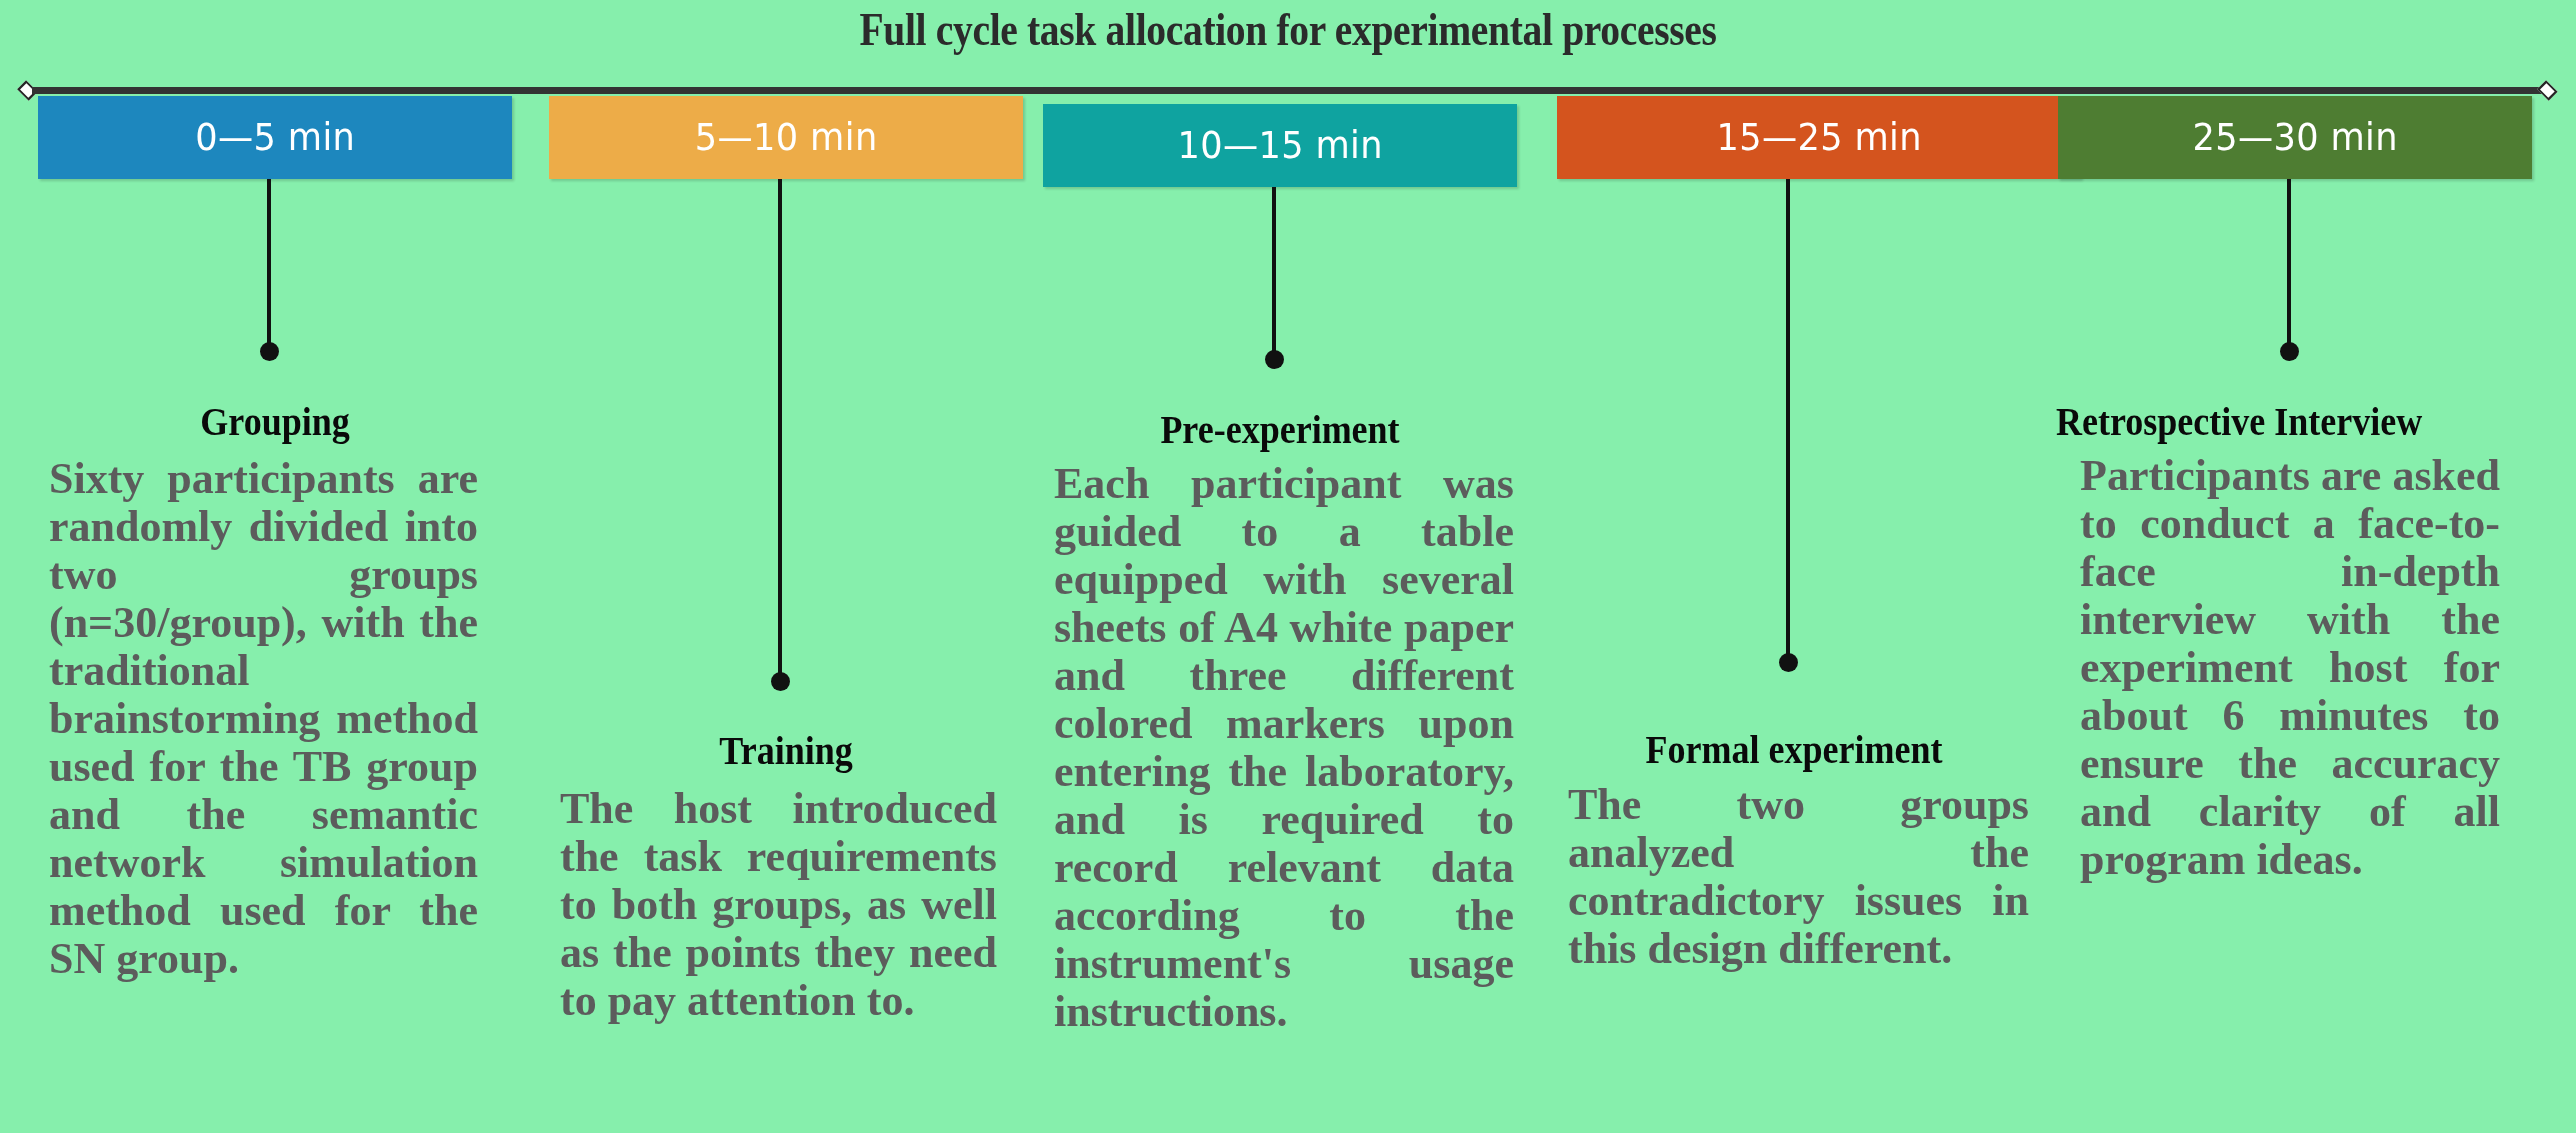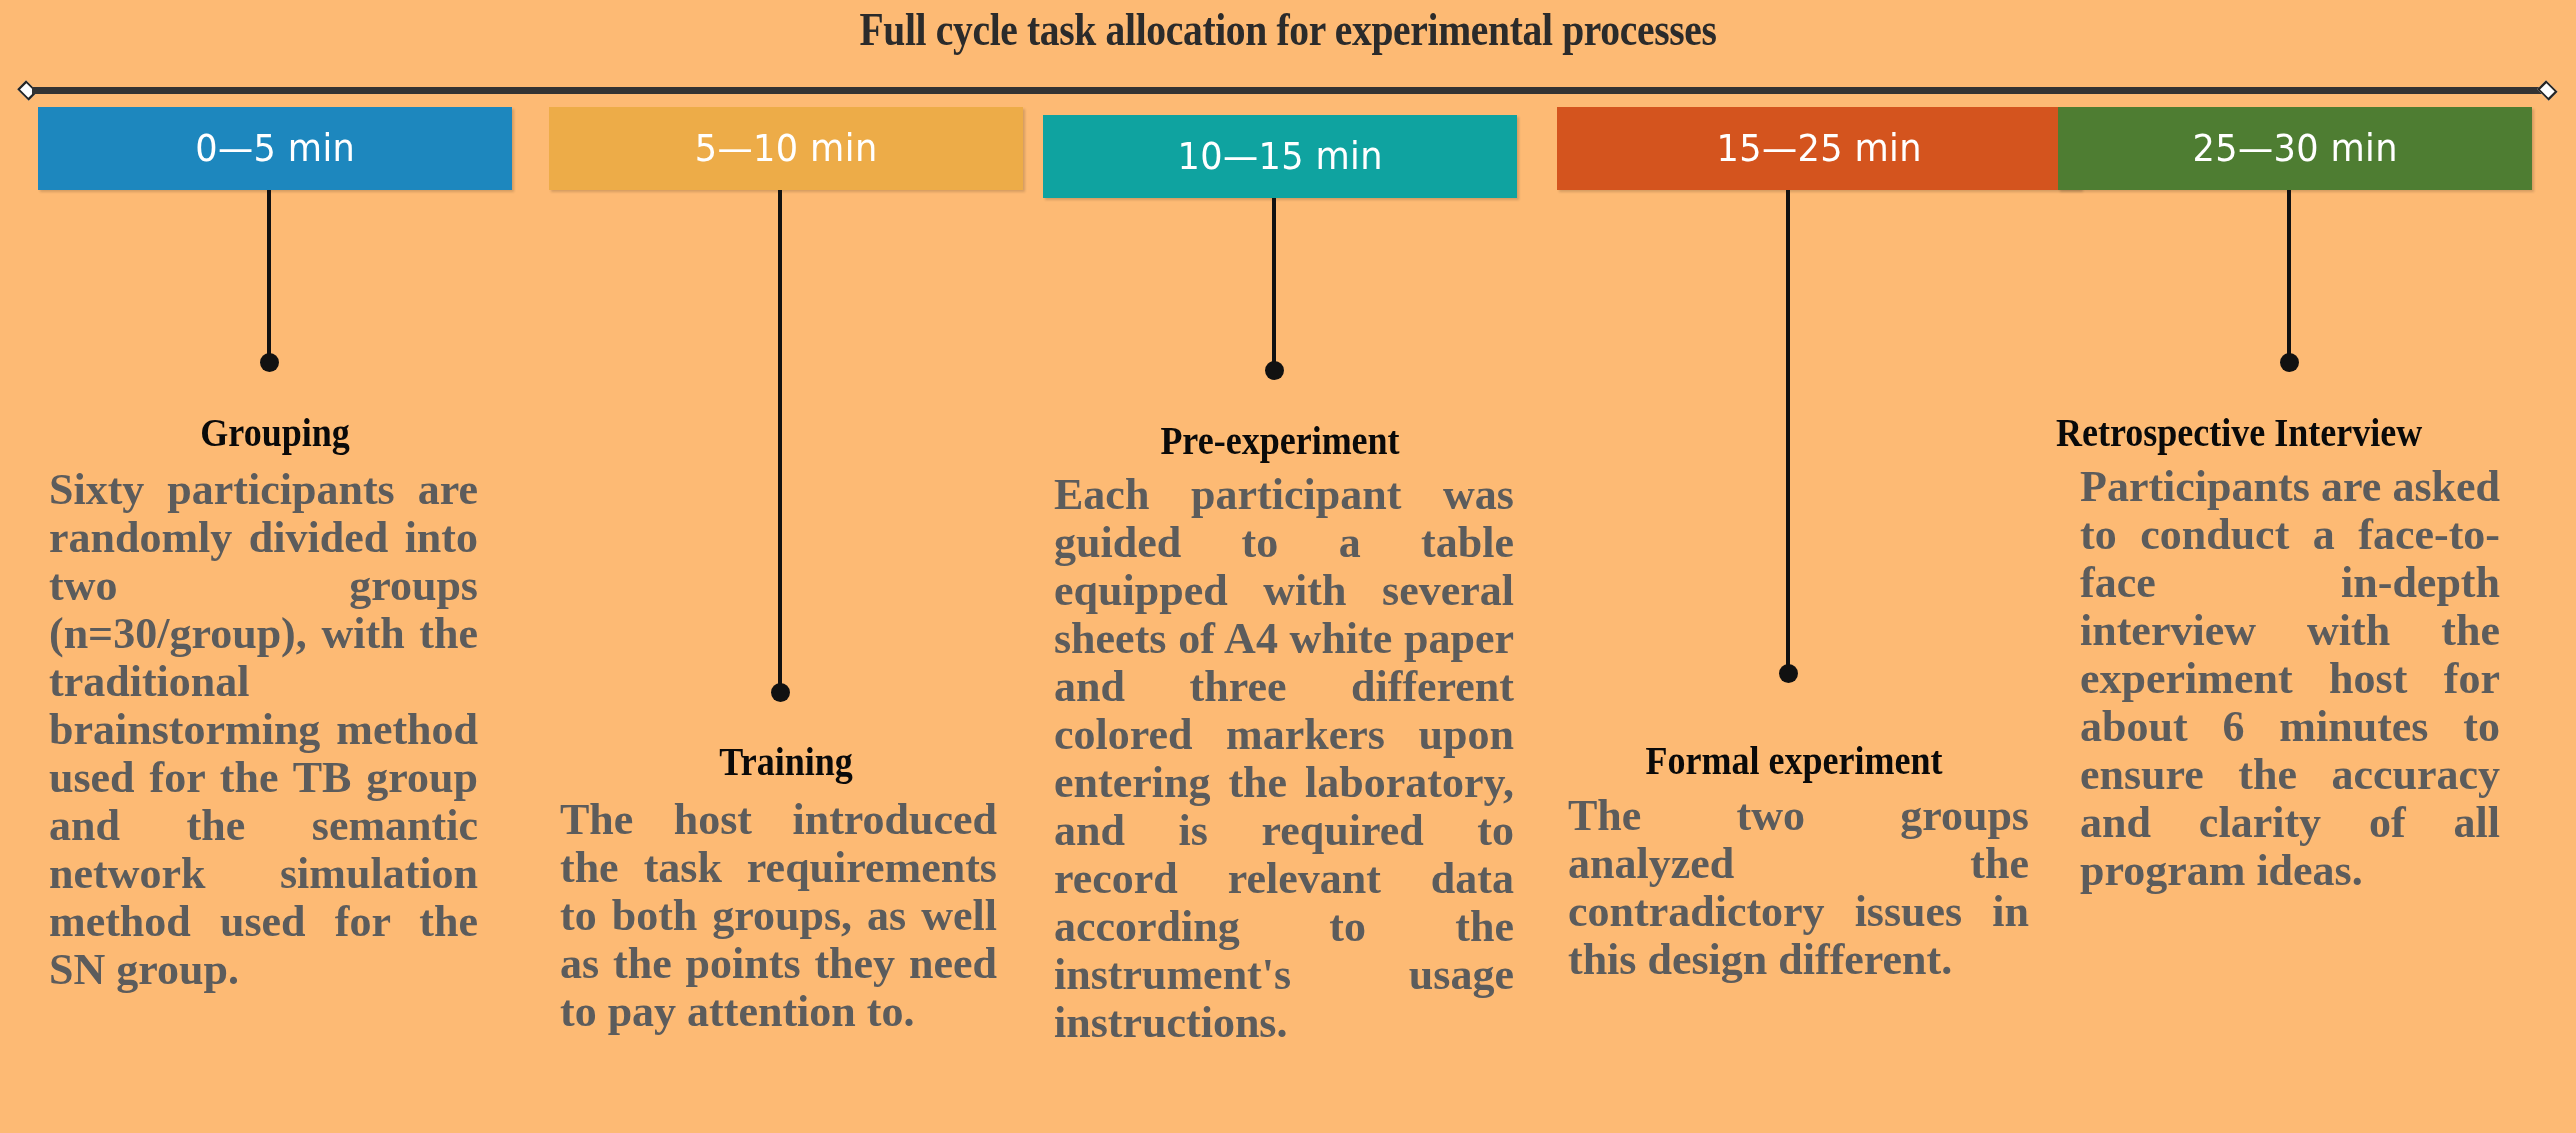--- a/index.html
+++ b/index.html
@@ -4,21 +4,21 @@
 <style>
   html, body {
     margin: 0;
     padding: 0;
     background: #ffffff;
   }
   #page {
     position: relative;
     width: 2576px;
     height: 1134px;
-    background: #fdba74;
+    background: #86efac;
     overflow: hidden;
     font-family: "Liberation Serif", serif;
   }
 
   
   .title {
     position: absolute;
     top: 3.2px;
     left: 0;
     width: 2576px;
@@ -59,21 +59,21 @@
     background: #ffffff;
     transform: rotate(45deg) scale(0.78, 0.6);
   }
   .axis-diamond.left { left: 3.2px; }
   .axis-diamond.right { right: 3.2px; }
 
   
   .columns {
     position: absolute;
     left: 0;
-    top: 107px;
+    top: 96px;
     width: 2576px;
     height: 1022px;
   }
   .col {
     position: absolute;
     top: 0;
   }
 
   .bar {
     position: relative;

